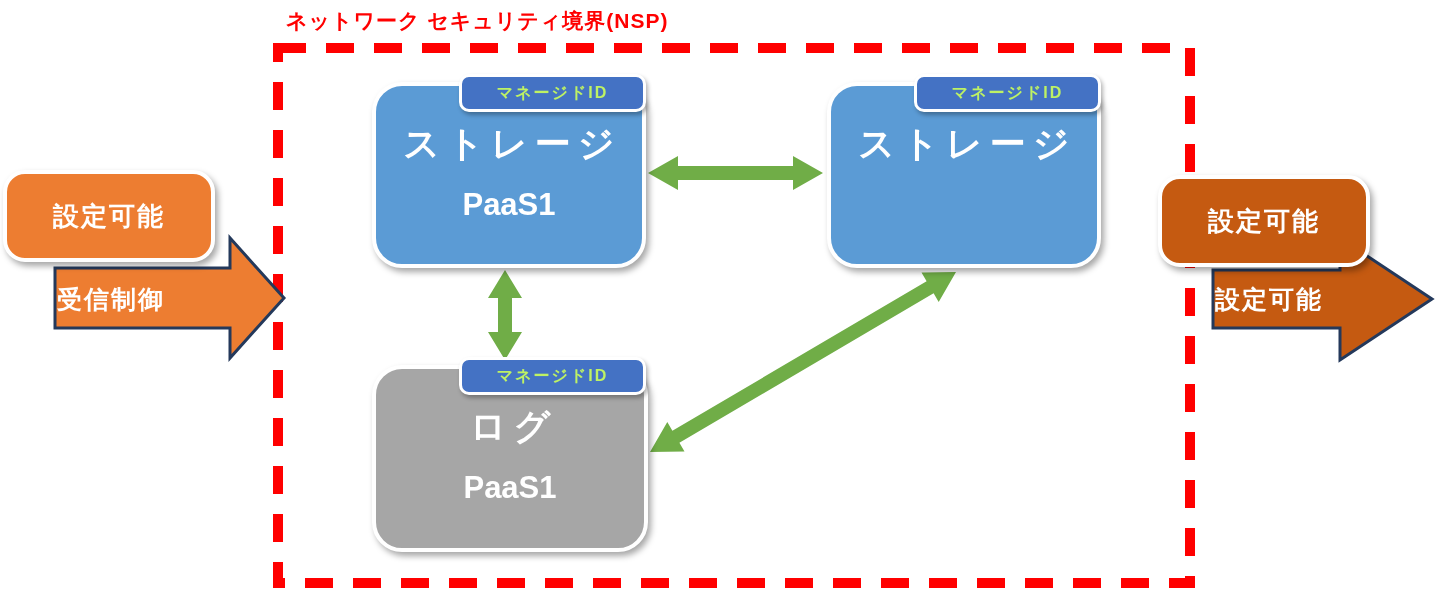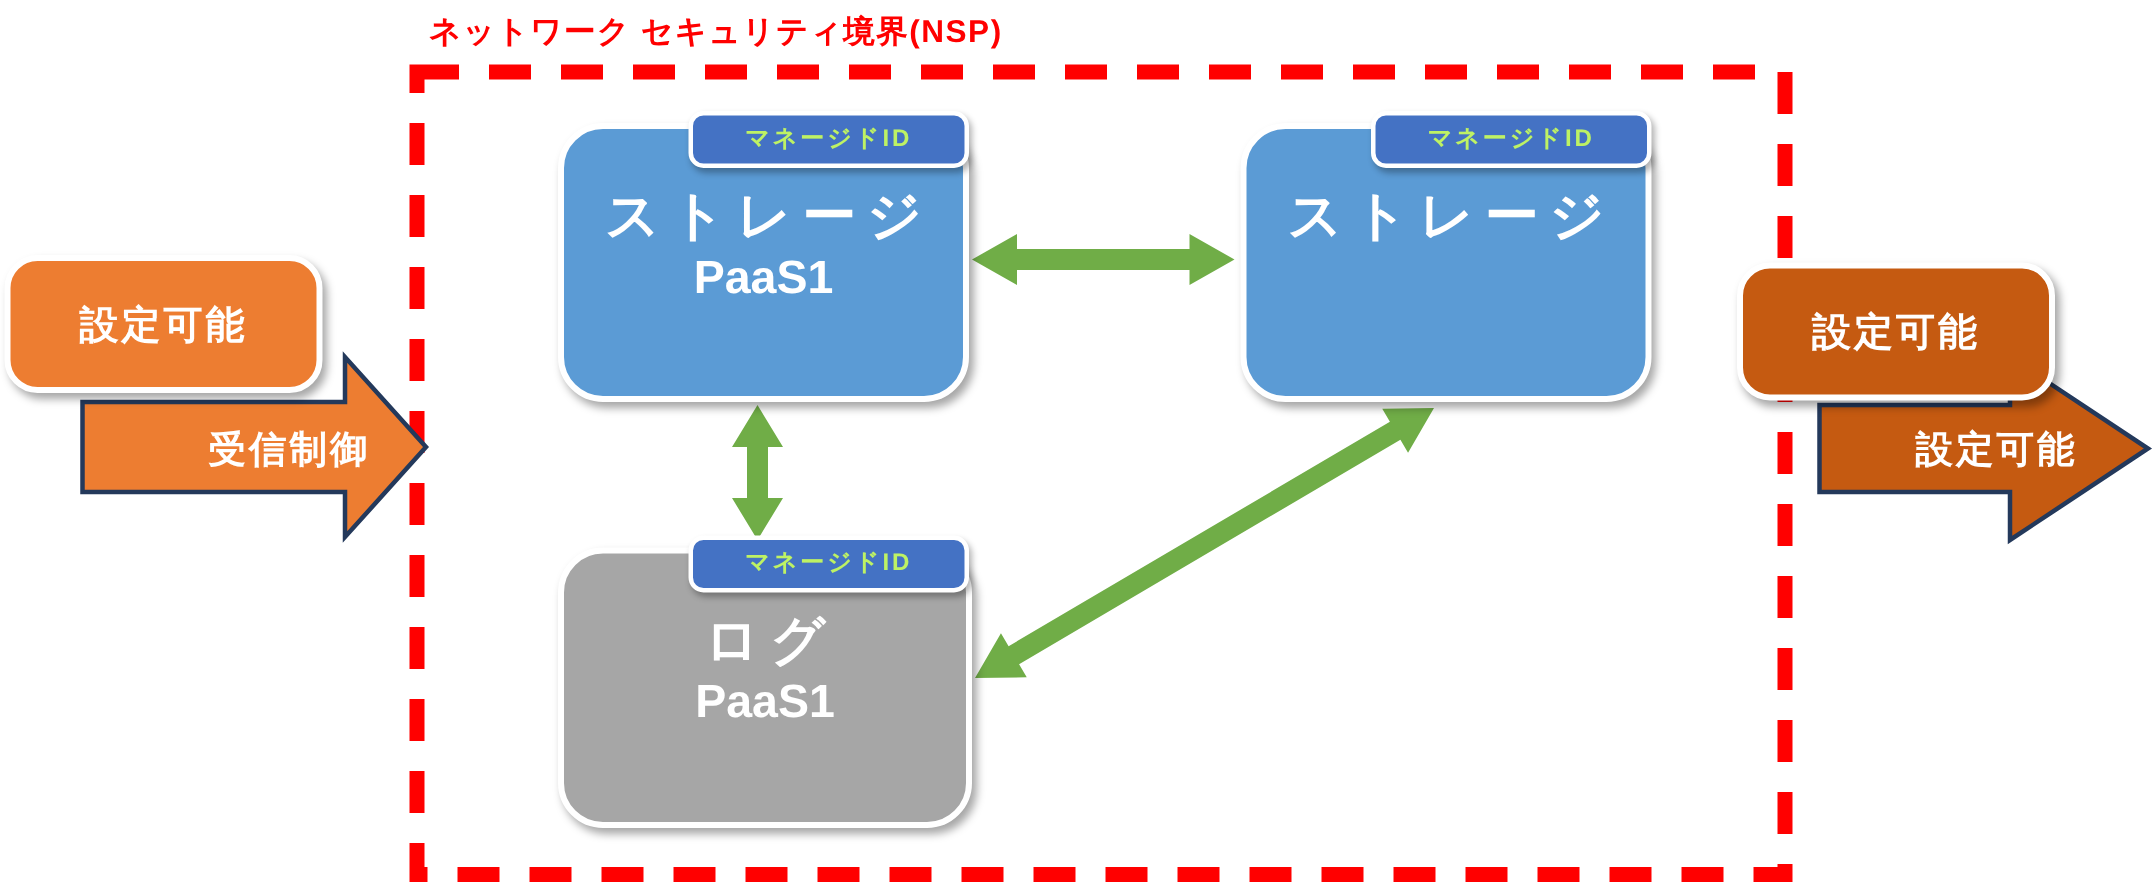--- a/index.html
+++ b/index.html
@@ -17,40 +17,40 @@
     position:absolute;border-radius:30px;border:4px solid #ffffff;
     box-sizing:border-box;box-shadow:3px 4px 6px rgba(0,0,0,0.35);
     color:#ffffff;text-align:center;
   }
   .node.blue{background:#5b9bd5;}
   .node.gray{background:#a6a6a6;}
   .node-line1{
     margin-top:36px;font-size:36px;font-weight:bold;letter-spacing:7px;
     line-height:44px;text-indent:7px;text-align:center;
   }
-  .node-line2{font-size:31px;font-weight:bold;line-height:38px;}
+  .node-line2{margin-top:20px;font-size:31px;font-weight:bold;line-height:38px;}
   .badge{
     position:absolute;width:187px;height:38px;box-sizing:border-box;
     background:#4472c4;border:3px solid #ffffff;border-radius:10px;
     box-shadow:2px 3px 4px rgba(0,0,0,0.3);
     color:#bef264;font-size:16px;font-weight:bold;letter-spacing:2px;
     text-align:center;line-height:31px;
   }
   .pill{
     position:absolute;width:212px;height:92px;box-sizing:border-box;
     border:4px solid #ffffff;border-radius:22px;
     box-shadow:3px 4px 6px rgba(0,0,0,0.35);
     display:flex;align-items:center;justify-content:center;
     color:#ffffff;font-size:26px;font-weight:bold;letter-spacing:2px;
   }
   .pill.left{left:3px;top:170px;background:#ed7d31;}
   .pill.right{left:1158px;top:175px;background:#c55a11;}
   .flow-label{
     position:absolute;color:#ffffff;font-size:25px;font-weight:bold;
-    letter-spacing:2px;text-align:right;white-space:nowrap;
+    letter-spacing:2px;text-align:left;white-space:nowrap;
   }
   .flow-label.inbound{left:57px;top:283px;width:190px;}
   .flow-label.outbound{left:1215px;top:283px;width:170px;}
 </style>
 </head>
 <body>
 
 <div class="stage">
 
   <svg class="layer" viewBox="0 0 1437 589" aria-hidden="true">

